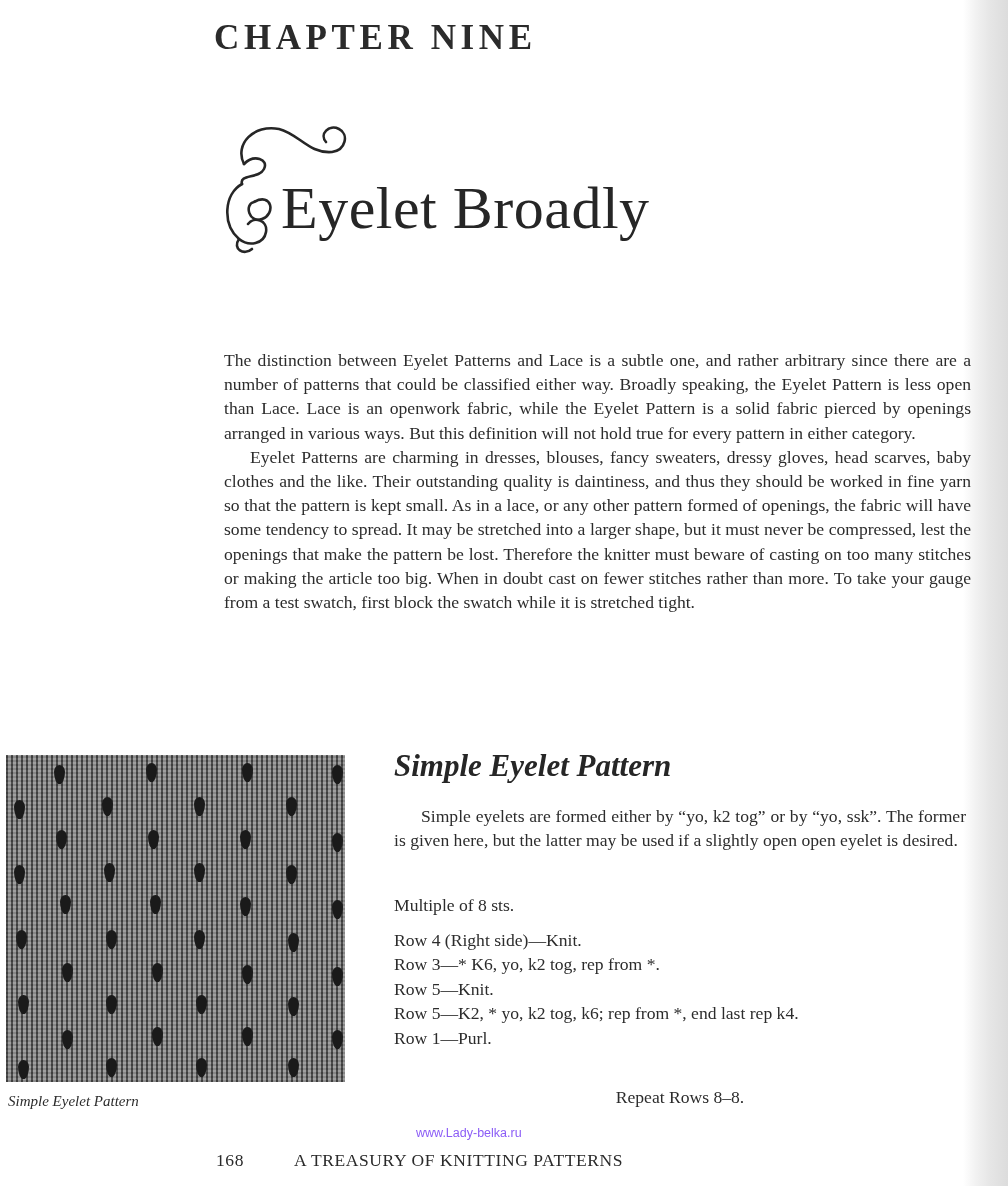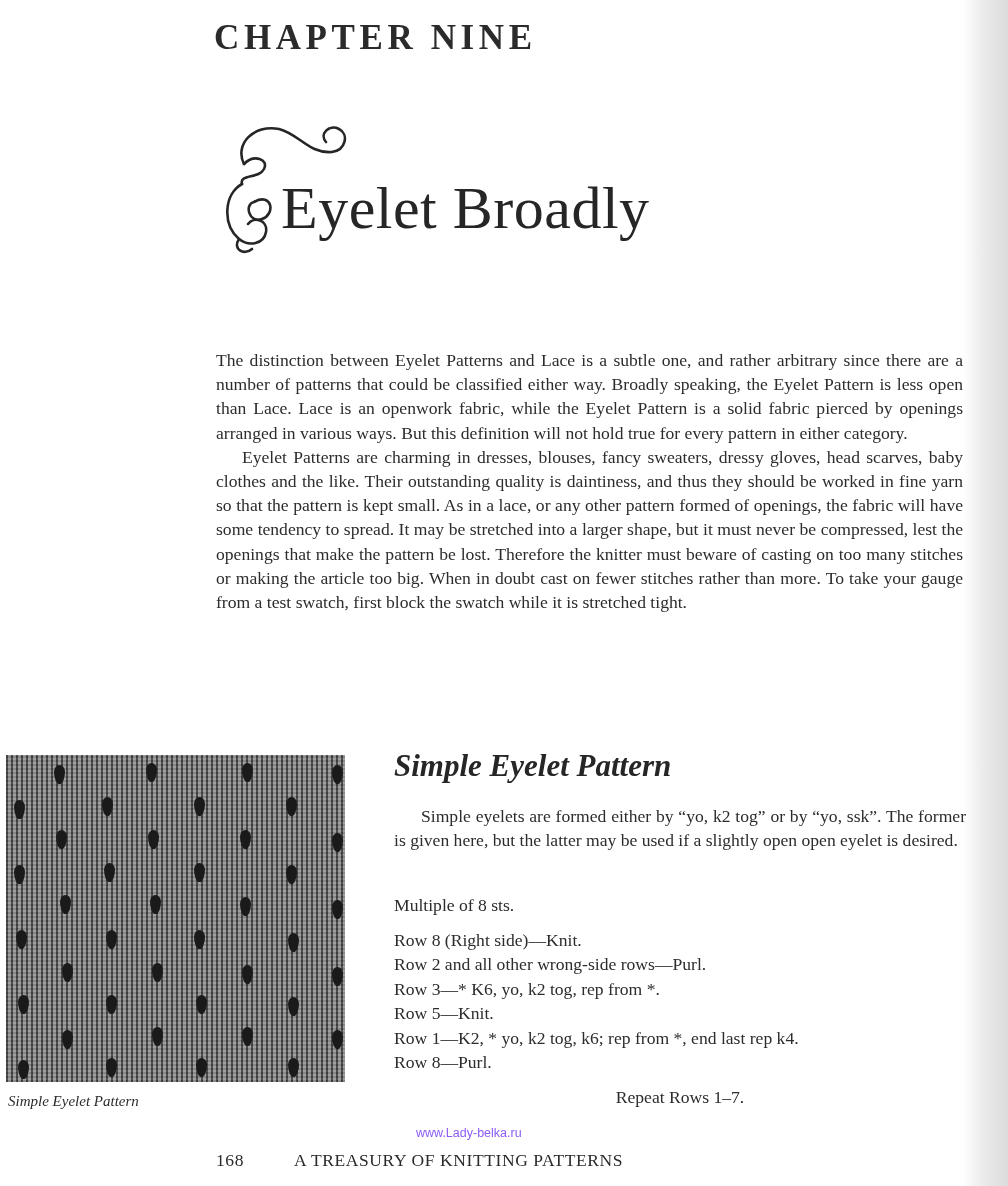--- a/index.html
+++ b/index.html
@@ -20,21 +20,21 @@
   }
   .flourish {
     position: absolute; left: 214px; top: 104px; width: 150px; height: 150px;
   }
   .chapter-title {
     position: absolute; left: 281px; top: 178px;
     font-size: 60px; color: #262626; letter-spacing: 0.5px;
     line-height: 1;
   }
   .intro {
-    position: absolute; left: 216px; top: 348px; width: 747px;
+    position: absolute; left: 224px; top: 348px; width: 747px;
     font-size: 17.6px; line-height: 24.2px; text-align: justify;
     color: #2c2c2c;
   }
   .intro p { margin: 0; }
   .intro p + p { text-indent: 26px; }
   .swatch {
     position: absolute; left: 6px; top: 755px; width: 339px; height: 327px;
     background-color: #7a7a7a;
     background-image:
       repeating-linear-gradient(90deg, rgba(30,30,30,0.55) 0px, rgba(30,30,30,0.55) 2px, rgba(200,200,200,0.35) 2px, rgba(200,200,200,0.35) 5px),
@@ -149,27 +149,26 @@
 
 <div class="swatch-caption">Simple Eyelet Pattern</div>
 
 <div class="pattern-title">Simple Eyelet Pattern</div>
 
 <p class="pattern-desc">Simple eyelets are formed either by “yo, k2 tog” or by “yo, ssk”. The former is given here, but the latter may be used if a slightly open open eyelet is desired.</p>
 
 <div class="multiple">Multiple of 8 sts.</div>
 
 <ul class="rows">
-  <li>Row 8 (Right side)—Knit.</li>
-  <li>Row 2 and all other wrong-side rows—Purl.</li>
+  <li>Row 4 (Right side)—Knit.</li>
   <li>Row 3—* K6, yo, k2 tog, rep from *.</li>
   <li>Row 5—Knit.</li>
-  <li>Row 1—K2, * yo, k2 tog, k6; rep from *, end last rep k4.</li>
-  <li>Row 8—Purl.</li>
+  <li>Row 5—K2, * yo, k2 tog, k6; rep from *, end last rep k4.</li>
+  <li>Row 1—Purl.</li>
 </ul>
 
-<div class="repeat">Repeat Rows 1–7.</div>
+<div class="repeat">Repeat Rows 8–8.</div>
 
 <div class="watermark">www.Lady-belka.ru</div>
 
 <div class="footer">
   <span class="page-num">168</span><span>A TREASURY OF KNITTING PATTERNS</span>
 </div>
 
 </body></html>

